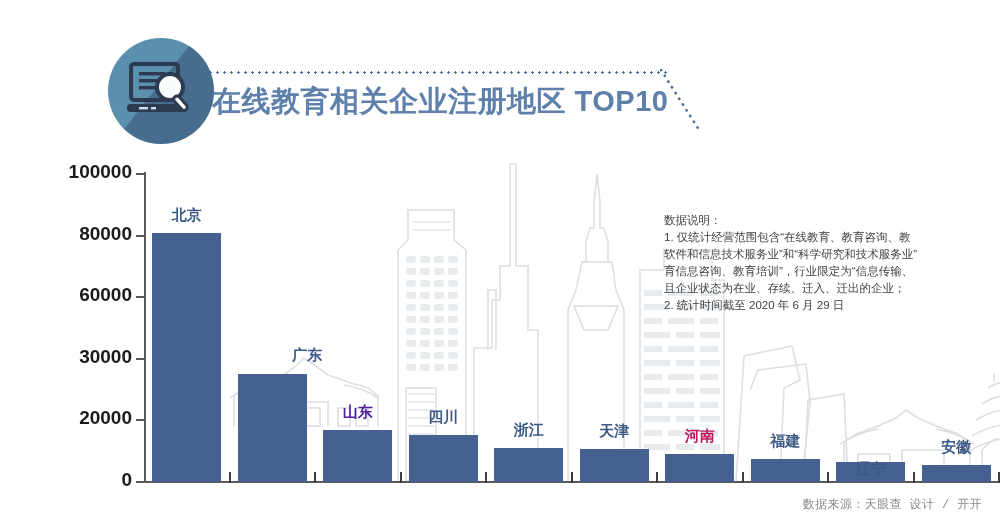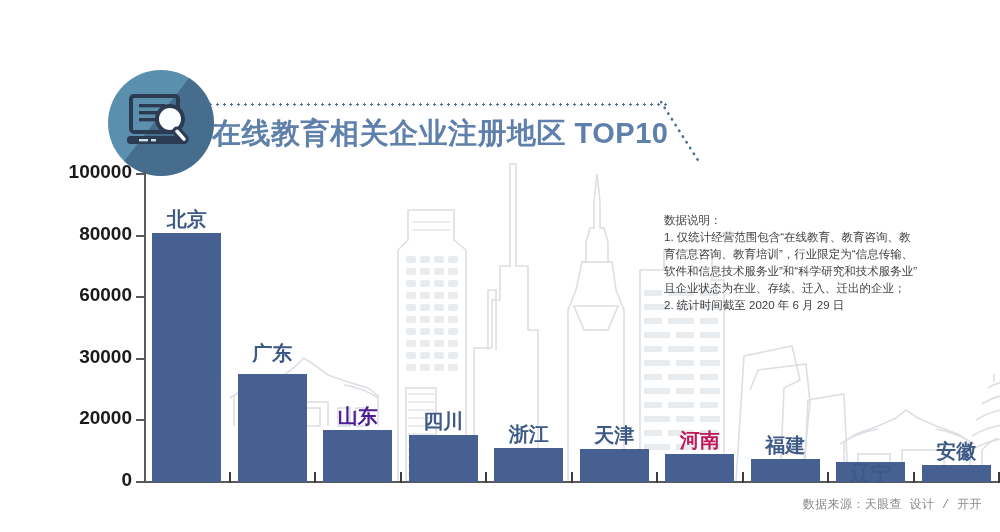--- a/index.html
+++ b/index.html
@@ -15,21 +15,20 @@
     font-family: "Liberation Sans", "DejaVu Sans", sans-serif;
     color: #333;
   }
 
   
   #header {
     position: absolute;
     left: 0; top: 0;
     width: 1000px;
     height: 150px;
-    margin-top: 32px;
   }
   #logo-badge {
     position: absolute;
     left: 108px; top: 38px;
     width: 106px; height: 106px;
     border-radius: 50%;
     background: #5b8fae;
     overflow: hidden;
   }
   #logo-shadow {
@@ -130,21 +129,21 @@
     background: #466092;
     bottom: 0;
   }
   #bars {
     position: absolute;
     left: 144px; top: 0;
     width: 856px; height: 332px;
   }
   .bar-label {
     position: absolute;
-    font-size: 20px;
+    font-size: 15px;
     font-weight: bold;
     color: #3d5a87;
     text-align: center;
     white-space: nowrap;
     font-family: "Liberation Sans", "DejaVu Sans", sans-serif;
   }
 
   
   #annotation {
     position: absolute;
@@ -349,21 +348,21 @@
       <div class="x-tick" style="left: 741.5px;"></div>
       <div class="x-tick" style="left: 827px;"></div>
       <div class="x-tick" style="left: 912.5px;"></div>
       <div class="x-tick" style="left: 998px;"></div>
     </div>
 
   <div id="bars">
       <div class="bar" title="北京: 81000" style="left: 8.25px; width: 69px; height: 249.48px; background: rgb(70, 96, 146);"></div>
       <div class="bar-label" style="left: -7.25px; width: 100px; top: 55.52px; color: rgb(61, 90, 135);">北京</div>
       <div class="bar" title="广东: 35000" style="left: 93.75px; width: 69px; height: 107.8px; background: rgb(70, 96, 146);"></div>
-      <div class="bar-label" style="left: 78.25px; width: 100px; top: 190px; color: rgb(61, 90, 135);">广东</div>
+      <div class="bar-label" style="left: 78.25px; width: 100px; top: 196px; color: rgb(61, 90, 135); text-align: right;">广东</div>
       <div class="bar" title="山东: 16800" style="left: 179.25px; width: 69px; height: 51.744px; background: rgb(70, 96, 146);"></div>
       <div class="bar-label" style="left: 163.75px; width: 100px; top: 253.256px; color: #4c1d95;">山东</div>
       <div class="bar" title="四川: 15200" style="left: 264.75px; width: 69px; height: 46.816px; background: rgb(70, 96, 146);"></div>
       <div class="bar-label" style="left: 249.25px; width: 100px; top: 258.184px; color: rgb(61, 90, 135);">四川</div>
       <div class="bar" title="浙江: 11000" style="left: 350.25px; width: 69px; height: 33.88px; background: rgb(70, 96, 146);"></div>
       <div class="bar-label" style="left: 334.75px; width: 100px; top: 271.12px; color: rgb(61, 90, 135);">浙江</div>
       <div class="bar" title="天津: 10700" style="left: 435.75px; width: 69px; height: 32.956px; background: rgb(70, 96, 146);"></div>
       <div class="bar-label" style="left: 420.25px; width: 100px; top: 272.044px; color: rgb(61, 90, 135);">天津</div>
       <div class="bar" title="河南: 9000" style="left: 521.25px; width: 69px; height: 27.72px; background: rgb(70, 96, 146);"></div>
       <div class="bar-label" style="left: 505.75px; width: 100px; top: 277.28px; color: #be185d;">河南</div>
@@ -371,20 +370,20 @@
       <div class="bar-label" style="left: 591.25px; width: 100px; top: 281.9px; color: rgb(61, 90, 135);">福建</div>
       <div class="bar" title="辽宁: 6500" style="left: 692.25px; width: 69px; height: 20.02px; background: rgb(70, 96, 146);"></div>
       <div class="bar-label" style="left: 676.75px; width: 100px; top: 284.98px; color: rgb(61, 90, 135); margin-top: 25px;">辽宁</div>
       <div class="bar" title="安徽: 5500" style="left: 777.75px; width: 69px; height: 16.94px; background: rgb(70, 96, 146);"></div>
       <div class="bar-label" style="left: 762.25px; width: 100px; top: 288.06px; color: rgb(61, 90, 135);">安徽</div>
     </div>
 
   <div id="annotation" style="position:absolute; left:664px; top:62px;">
     <div>数据说明：</div>
     <div>1. 仅统计经营范围包含“在线教育、教育咨询、教</div>
+    <div>软件和信息技术服务业”和“科学研究和技术服务业”</div>
     <div>育信息咨询、教育培训”，行业限定为“信息传输、</div>
-    <div>软件和信息技术服务业”和“科学研究和技术服务业”</div>
     <div>且企业状态为在业、存续、迁入、迁出的企业；</div>
     <div>2. 统计时间截至 2020 年 6 月 29 日</div>
   </div>
 </div>
 
 <div id="footer-source">数据来源：天眼查   设计 / 开开</div>
 
 </body></html>

